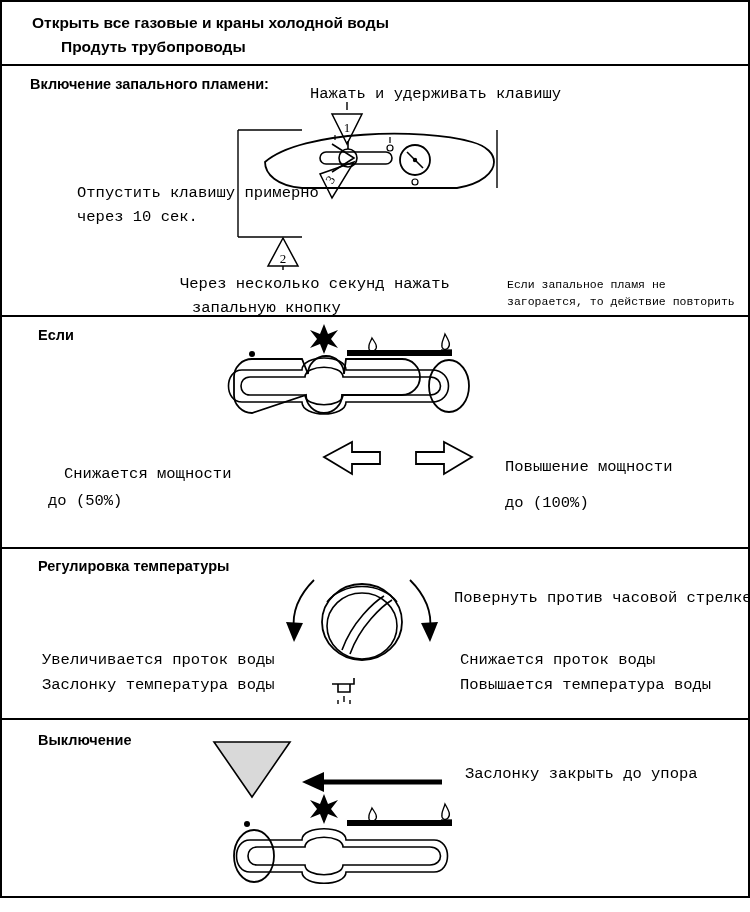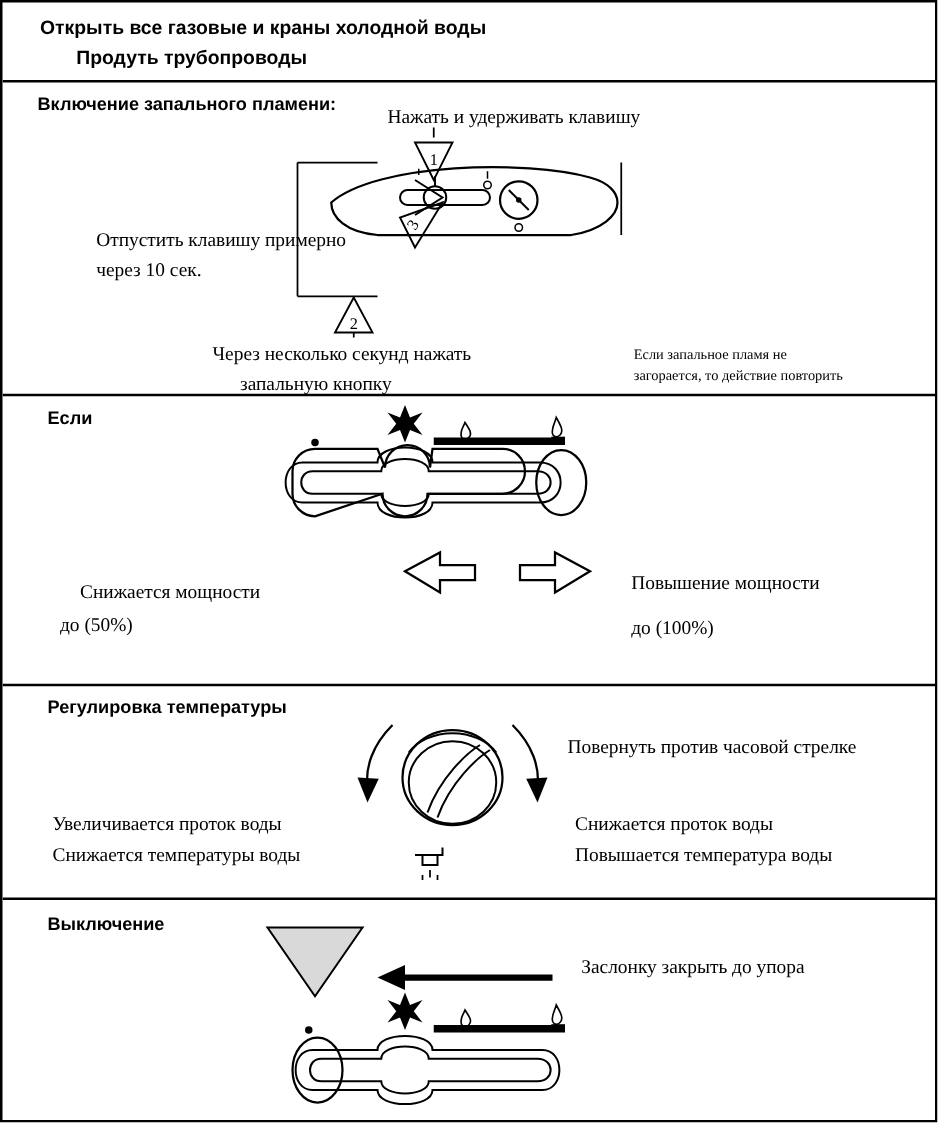--- a/index.html
+++ b/index.html
@@ -36,21 +36,21 @@
   }
   .sec-head {
     position: absolute;
     font-family: "Liberation Sans", sans-serif;
     font-weight: bold;
     font-size: 14.5px;
     white-space: nowrap;
   }
   .txt {
     position: absolute;
-    font-family: Liberation Serif, serif;
+    font-family: Liberation Mono, monospace;
     font-size: 15.5px;
     white-space: nowrap;
     line-height: 1.35;
   }
   .txt.small {
     font-size: 11.5px;
     line-height: 1.35;
   }
   svg {
     position: absolute;
@@ -70,21 +70,21 @@
 
   <div class="hline" style="top:62px;"></div>
 
   <div class="sec-head" style="left:28px; top:74px;">Включение запального пламени:</div>
 
   <div class="txt" style="left:308px; top:82px;">Нажать и удерживать клавишу</div>
 
   <div class="txt" style="left:75px; top:181px;">Отпустить клавишу примерно</div>
   <div class="txt" style="left:75px; top:205px;">через 10 сек.</div>
 
-  <div class="txt" style="left:168px; top:272px;">Через несколько секунд нажать</div>
+  <div class="txt" style="left:178px; top:272px;">Через несколько секунд нажать</div>
   <div class="txt" style="left:190px; top:296px;">запальную кнопку</div>
 
   <div class="txt small" style="left:505px; top:275px;">Если запальное пламя не</div>
   <div class="txt small" style="left:505px; top:292px;">загорается, то действие повторить</div>
 
   <svg width="750" height="912" viewBox="0 0 750 912">
 
     <path class="nofill" stroke-width="1.4" d="M236,128 L236,235"></path>
     <path class="nofill" stroke-width="1.4" d="M236,128 L300,128"></path>
     <path class="nofill" stroke-width="1.4" d="M236,235 L300,235"></path>
@@ -163,21 +163,21 @@
     <polygon class="nofill" stroke-width="1.8" points="470,455 442,440 442,450 414,450 414,462 442,462 442,472"></polygon>
   </svg>
 
   <div class="hline" style="top:545px;"></div>
 
   <div class="sec-head" style="left:36px; top:556px;">Регулировка температуры</div>
 
   <div class="txt" style="left:40px; top:648px;">Увеличивается проток воды</div>
 
   <div class="txt" style="left:452px; top:586px;">Повернуть против часовой стрелке</div>
-  <div class="txt" style="left:40px; top:673px;">Снижается температуры воды</div>
+  <div class="txt" style="left:40px; top:673px;">Заслонку температура воды</div>
 
   <div class="txt" style="left:458px; top:648px;">Снижается проток воды</div>
   <div class="txt" style="left:458px; top:673px;">Повышается температура воды</div>
 
   <svg width="750" height="912" viewBox="0 0 750 912">
 
     <ellipse class="nofill" stroke-width="1.8" cx="360" cy="620" rx="40" ry="38"></ellipse>
     <ellipse class="nofill" stroke-width="1.6" cx="360" cy="624" rx="35" ry="33"></ellipse>
     <path class="nofill" stroke-width="1.6" d="M340,648 C350,620 372,600 382,594"></path>
     <path class="nofill" stroke-width="1.6" d="M348,652 C358,624 380,604 390,598"></path>

